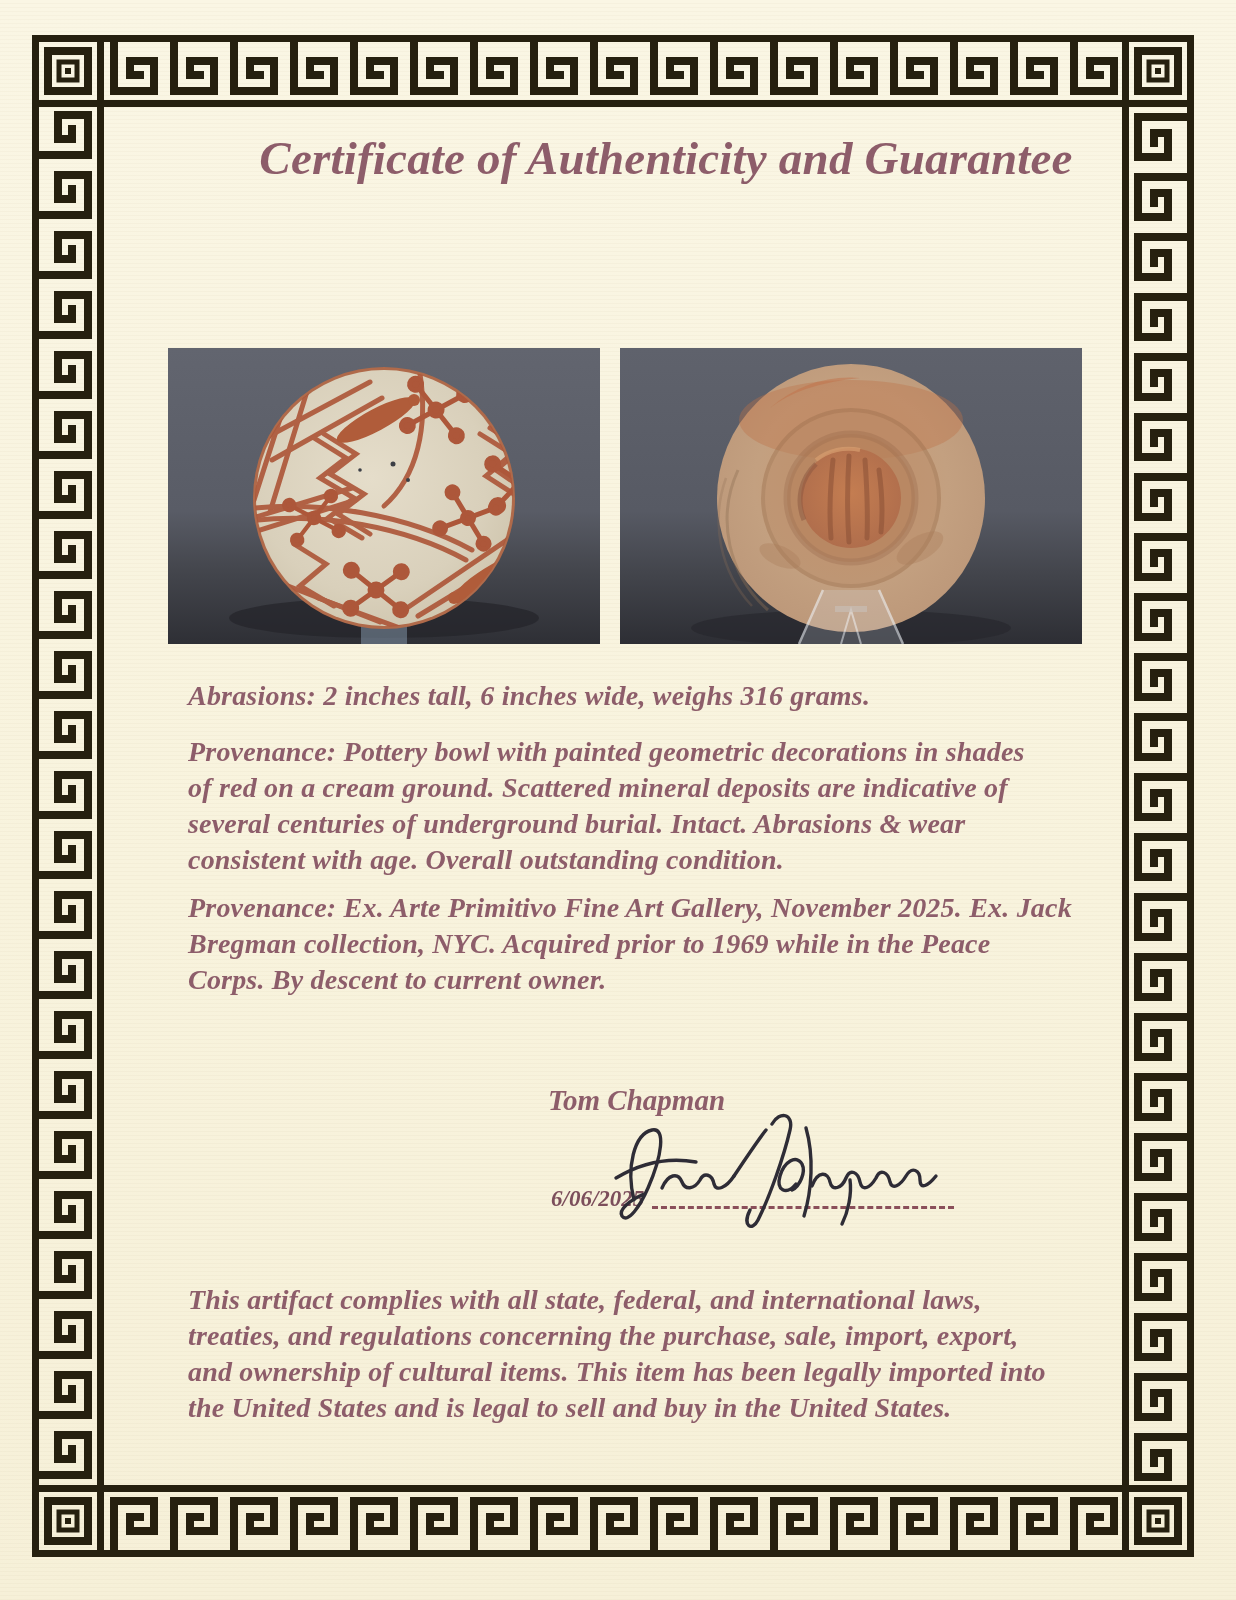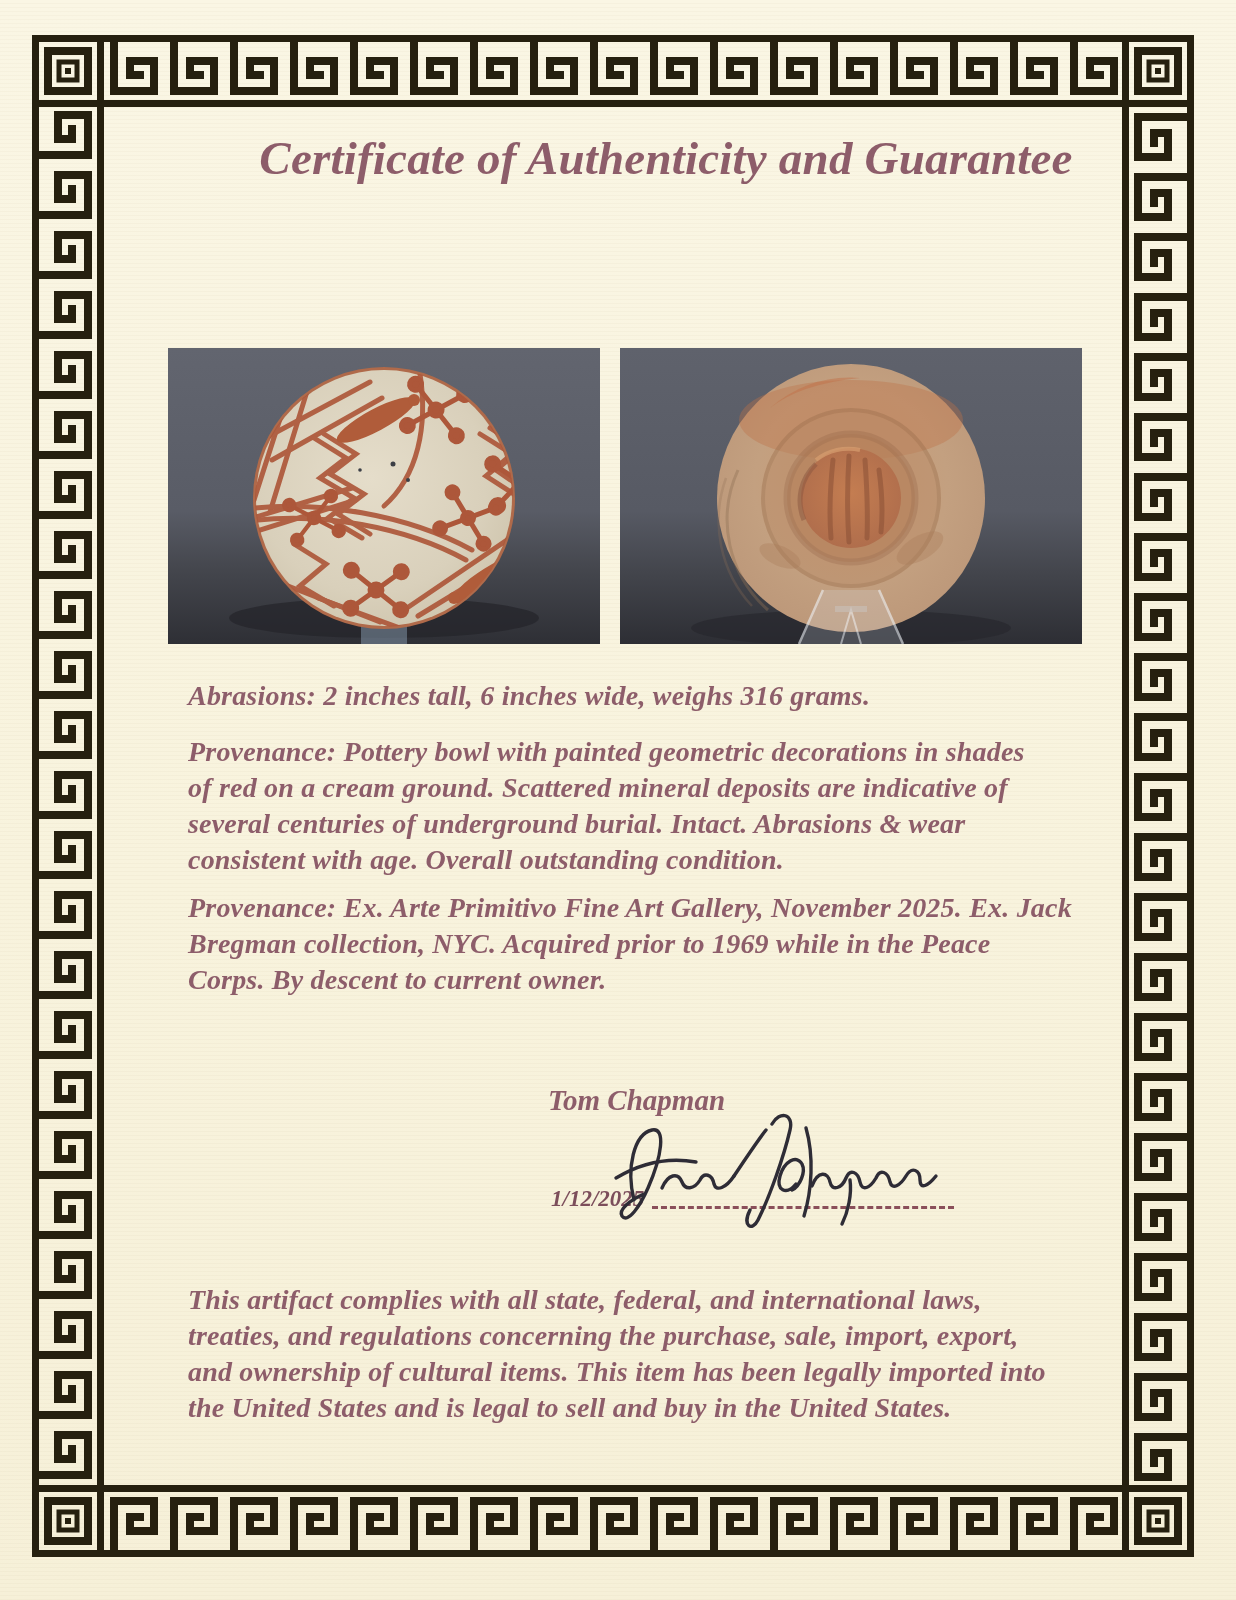--- a/index.html
+++ b/index.html
@@ -307,21 +307,21 @@
   <p class="txt para p-desc"><b class="lbl">Provenance:</b><span class="body-text"> Pottery bowl with painted geometric decorations in shades
 of red on a cream ground. Scattered mineral deposits are indicative of
 several centuries of underground burial. Intact. Abrasions &amp; wear
 consistent with age. Overall outstanding condition.</span></p>
 
   <p class="txt para p-prov"><b class="lbl">Provenance:</b><span class="body-text"> Ex. Arte Primitivo Fine Art Gallery, November 2025. Ex. Jack
 Bregman collection, NYC. Acquired prior to 1969 while in the Peace
 Corps. By descent to current owner.</span></p>
 
   <div class="sig-name">Tom Chapman</div>
-  <div class="sig-date">1/12/2025</div>
+  <div class="sig-date">6/06/2025</div>
   <div class="sig-line"></div>
   <svg class="signature-svg" viewBox="0 0 362 138">
     <g stroke="#2e2c36" stroke-width="3.4" fill="none" stroke-linecap="round" stroke-linejoin="round">
       <path d="M36,98 C28,66 36,32 54,28 C68,25 64,54 50,86 C42,104 30,122 24,114 C20,108 32,98 46,92"></path>
       <path d="M18,76 C48,58 76,56 98,60"></path>
       <path d="M64,86 C70,72 80,70 84,80 C87,88 96,88 102,78 C106,70 114,72 116,82 C118,90 128,86 136,74"></path>
       <path d="M136,74 C148,56 160,38 168,28"></path>
       <path d="M174,22 C182,8 196,12 192,28 C186,54 172,94 160,118 C154,130 144,124 152,108"></path>
       <path d="M198,82 C188,94 178,88 182,74 C186,60 198,52 204,62 C208,70 202,84 194,88"></path>
       <path d="M208,26 C216,54 214,88 206,114"></path>

